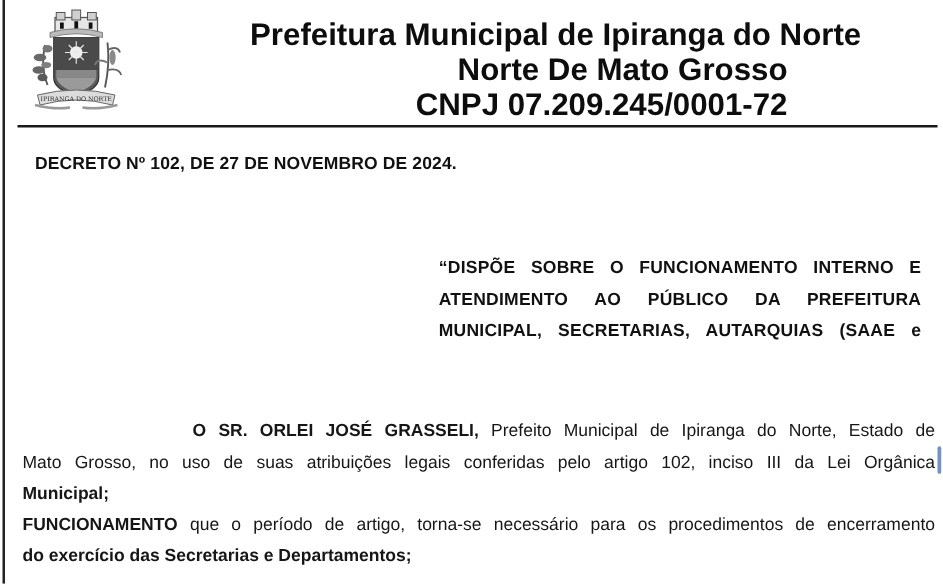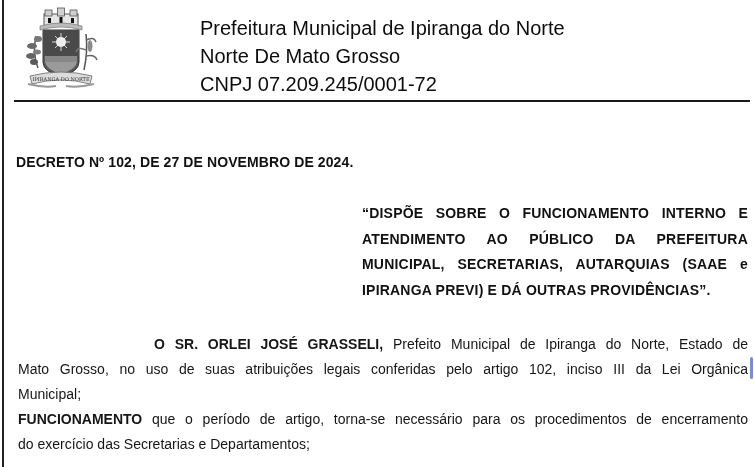--- a/index.html
+++ b/index.html
@@ -28,51 +28,50 @@
       left: 18px;
       top: 6px;
       width: 86px;
       height: 86px;
     }
     .header-block {
       position: absolute;
       left: 200px;
       top: 14px;
       width: 430px;
-      text-align: left;
-      font-weight: normal;
-      font-size: 20px;
+      text-align: right;
+      font-weight: bold;
+      font-size: 25px;
       line-height: 28px;
       color: #0d0d0d;
     }
     .header-line {
       display: block;
       white-space: nowrap;
     }
     .header-rule {
       position: absolute;
       left: 14px;
       top: 100px;
       width: 736px;
       height: 2px;
       background: #1a1a1a;
     }
     .decree-title {
       position: absolute;
-      left: 16px;
+      left: 28px;
       top: 122px;
       font-weight: bold;
       font-size: 14px;
       letter-spacing: 0.1px;
       white-space: nowrap;
-      margin-top: 32px;
     }
     .ementa {
       position: absolute;
-      left: 362px;
+      left: 351px;
       top: 201px;
       width: 386px;
       font-weight: bold;
       font-size: 14px;
       line-height: 25.5px;
       text-align: justify;
       text-align-last: justify;
       letter-spacing: 0.2px;
     }
     .ementa-line {
@@ -97,20 +96,21 @@
       display: block;
       white-space: nowrap;
       text-align: justify;
       text-align-last: justify;
     }
     .para-line.indent {
       padding-left: 136px;
     }
     .para-line.last {
       text-align-last: left;
+      font-weight: bold;
     }
     .bold {
       font-weight: bold;
     }
     .edge-mark {
       position: absolute;
       left: 750px;
       top: 357px;
       width: 3px;
       height: 22px;
@@ -175,21 +175,20 @@
 </div>
 
 <div class="header-rule"></div>
 
 <div class="decree-title">DECRETO Nº 102, DE 27 DE NOVEMBRO DE 2024.</div>
 
 <div class="ementa">
   <span class="ementa-line">“DISPÕE SOBRE O FUNCIONAMENTO INTERNO E</span>
   <span class="ementa-line">ATENDIMENTO AO PÚBLICO DA PREFEITURA</span>
   <span class="ementa-line">MUNICIPAL, SECRETARIAS, AUTARQUIAS (SAAE e</span>
-  <span class="ementa-line last">IPIRANGA PREVI) E DÁ OUTRAS PROVIDÊNCIAS”.</span>
 </div>
 
 <div class="body-text">
   <div>
     <span class="para-line indent"><span class="bold">O SR. ORLEI JOSÉ GRASSELI,</span><span> Prefeito Municipal de Ipiranga do Norte, Estado de</span></span>
     <span class="para-line">Mato Grosso, no uso de suas atribuições legais conferidas pelo artigo 102, inciso III da Lei Orgânica</span>
     <span class="para-line last">Municipal;</span>
   </div>
   <div>
     <span class="para-line"><span class="bold">FUNCIONAMENTO</span><span> que o período de artigo, torna-se necessário para os procedimentos de encerramento</span></span>

